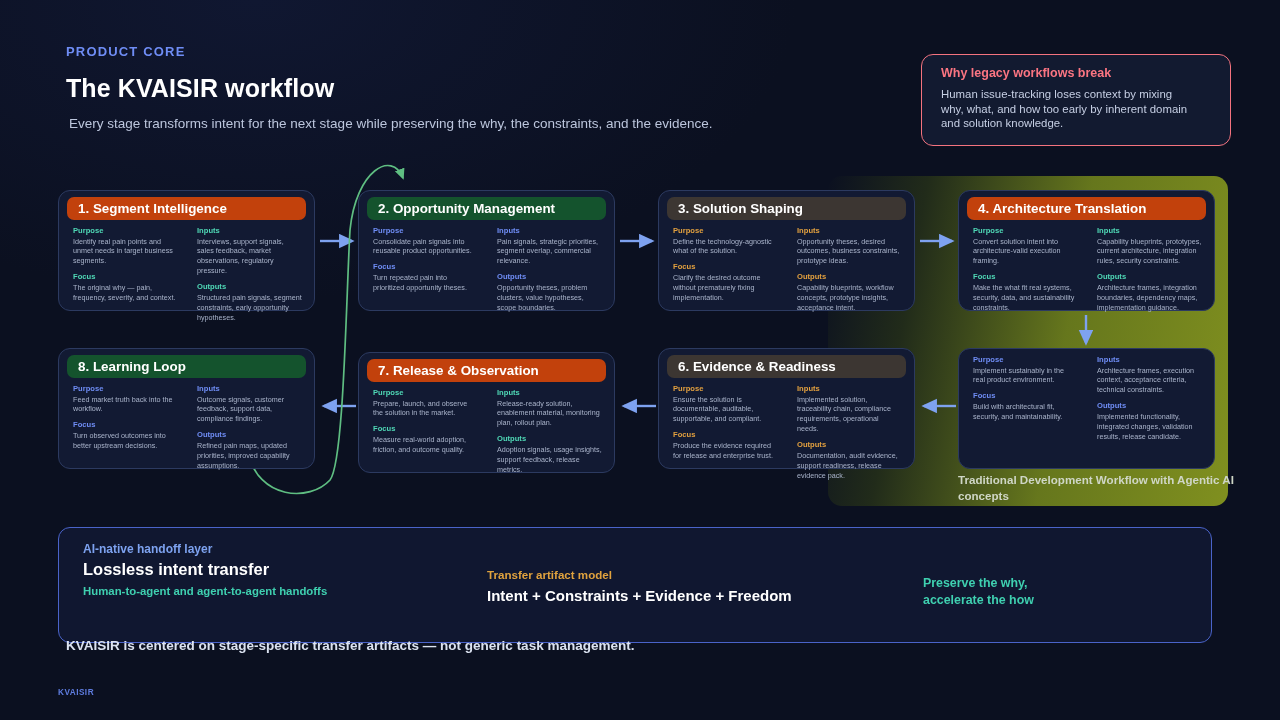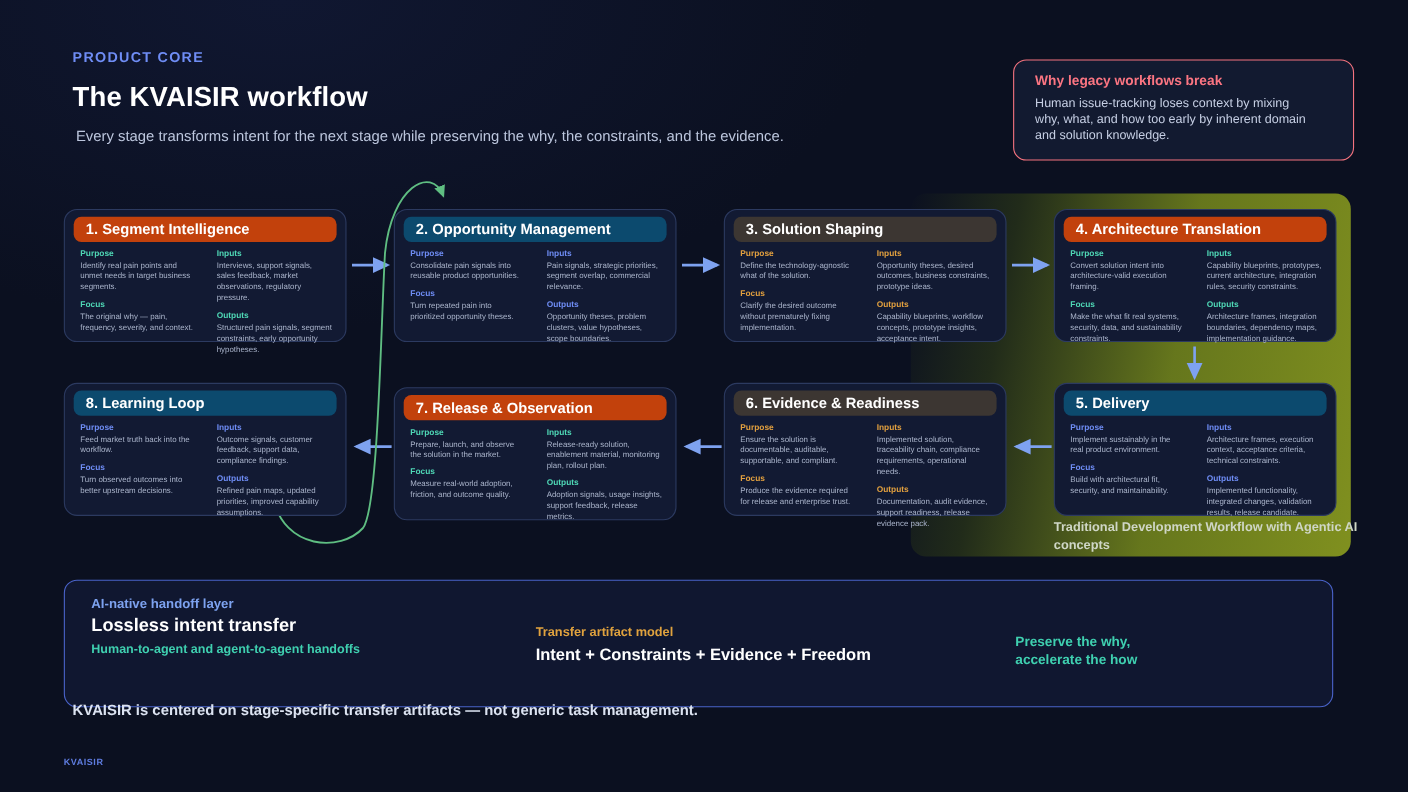--- a/index.html
+++ b/index.html
@@ -41,21 +41,21 @@
   .card .hdr { height:23px; border-radius:7px; display:flex; align-items:center;
                padding-left:11px; font-size:13.4px; font-weight:bold; color:#ffffff;
                margin-bottom:6px; }
   .cols { display:flex; gap:19px; padding:0 4px 0 6px; }
   .col  { width:119px; }
   .lbl  { font-size:7.6px; font-weight:bold; margin-bottom:1.5px; }
   .txt  { font-size:7.2px; color:#aab4cb; line-height:1.38; margin-bottom:6px; }
 
   
   .hdr.teal   { background:#c2410c; }
-  .hdr.blue   { background:#0c4a6e; }
+  .hdr.blue   { background:#14532d; }
   .hdr.brown  { background:#3c3632; }
   .lbl.teal   { color:#4fd8b6; }
   .lbl.blue   { color:#6f8df5; }
   .lbl.amber  { color:#e2a03f; }
 
   .card.c1 { left:58px;  top:190px; }
   .card.c2 { left:358px; top:190px; }
   .card.c3 { left:658px; top:190px; }
   .card.c4 { left:958px; top:190px; }
   .card.c8 { left:58px;  top:348px; }
@@ -186,21 +186,20 @@
           </div>
           <div class="col">
             <div class="lbl teal">Inputs</div>
             <div class="txt">Capability blueprints, prototypes, current architecture, integration rules, security constraints.</div>
             <div class="lbl teal">Outputs</div>
             <div class="txt">Architecture frames, integration boundaries, dependency maps, implementation guidance.</div>
           </div>
         </div>
       </div>
       <div class="card c5">
-        <div class="hdr blue">5. Delivery</div>
         <div class="cols">
           <div class="col">
             <div class="lbl blue">Purpose</div>
             <div class="txt">Implement sustainably in the real product environment.</div>
             <div class="lbl blue">Focus</div>
             <div class="txt">Build with architectural fit, security, and maintainability.</div>
           </div>
           <div class="col">
             <div class="lbl blue">Inputs</div>
             <div class="txt">Architecture frames, execution context, acceptance criteria, technical constraints.</div>

